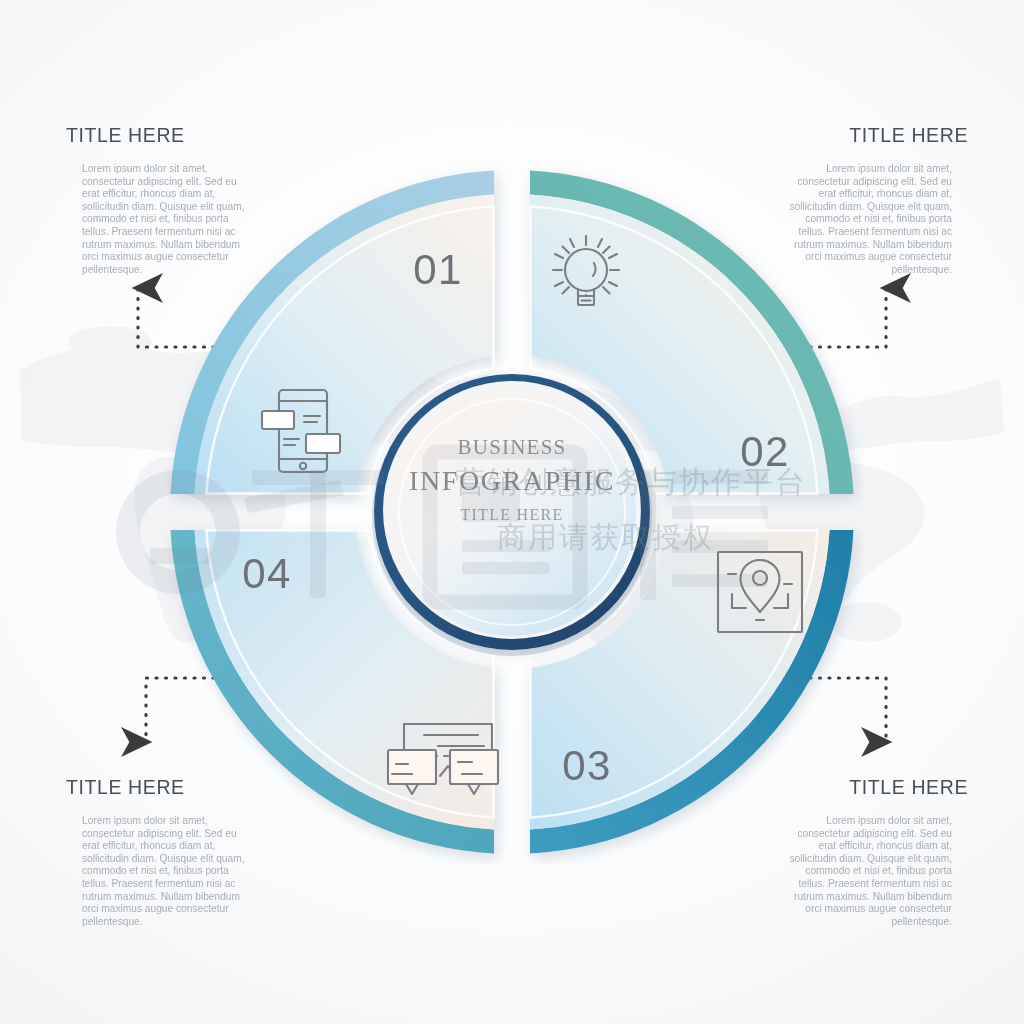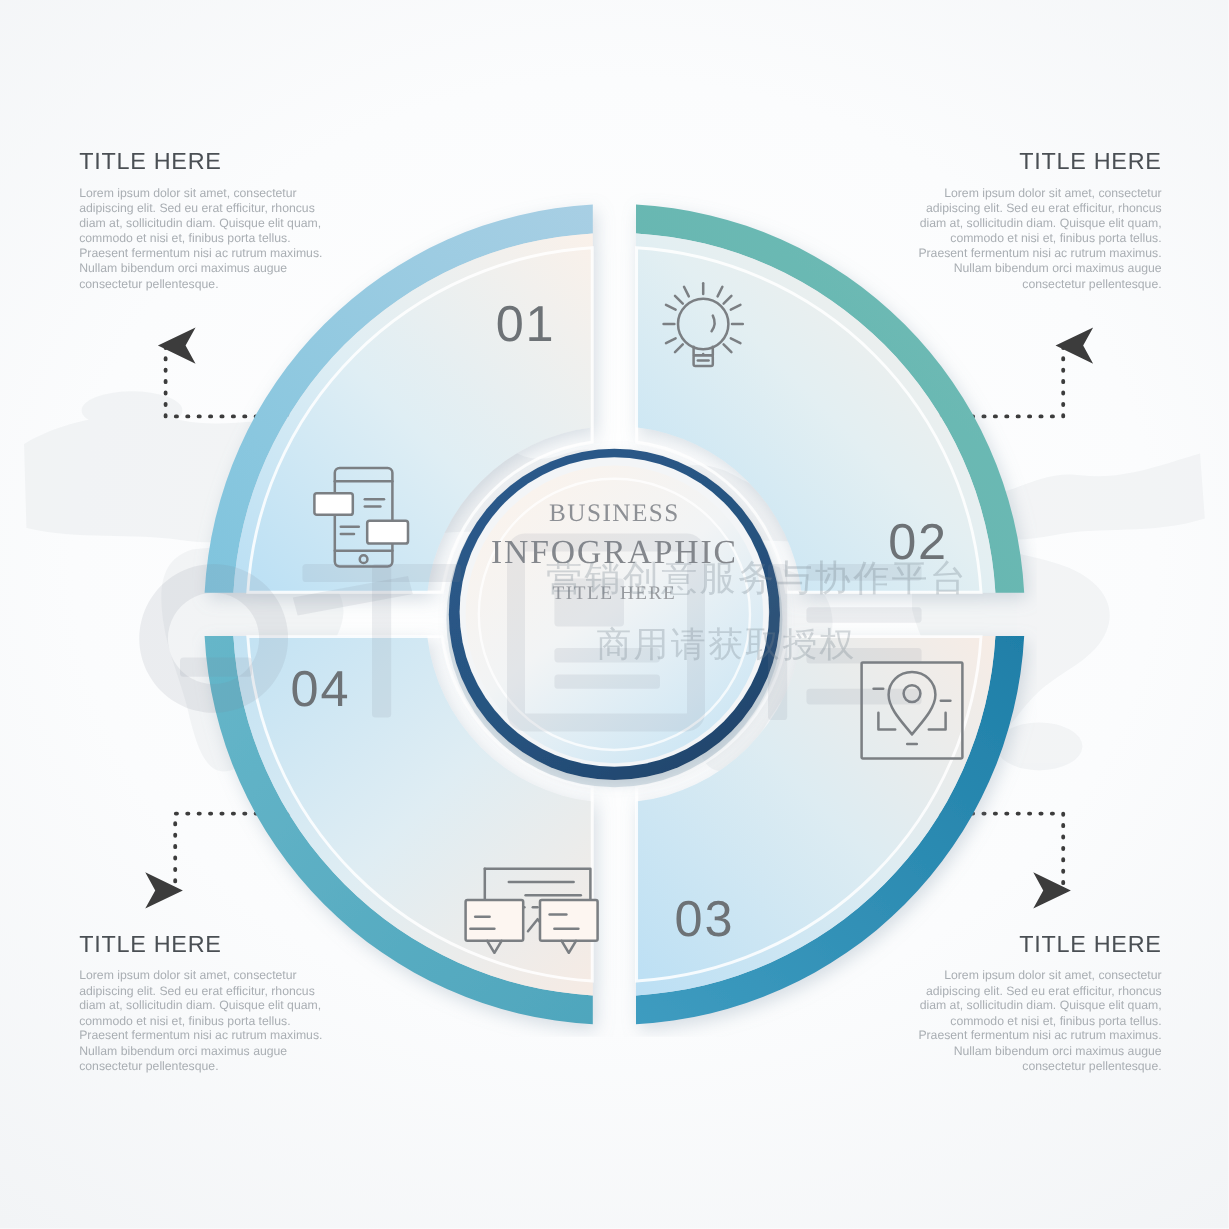--- a/index.html
+++ b/index.html
@@ -81,34 +81,34 @@
     letter-spacing: 0.6px;
     color: #4a4f54;
     margin: 0 0 9px 0;
     white-space: nowrap;
   }
   .block .body {
     font-family: "Liberation Sans", sans-serif;
     font-size: 10.2px;
     line-height: 12.6px;
     color: #a9aeb3;
-    margin: 0;
+    margin: 16px;
   }
   .block.right { text-align: right; }
   .block.right .body { text-align: right; }
 
   #blk-tl { left: 66px;  top: 124px; }
   #blk-tr { left: 763px; top: 124px; }
   #blk-bl { left: 66px;  top: 776px; }
   #blk-br { left: 763px; top: 776px; }
 
   
   .center-label {
     position: absolute;
-    left: 392px; top: 412px;
+    left: 392px; top: 432px;
     width: 240px;
     text-align: center;
     pointer-events: none;
     font-family: "Liberation Serif", serif;
     color: #8d9095;
   }
   .center-label .l1 { font-size: 21px; letter-spacing: 1.2px; line-height: 30px; }
   .center-label .l2 { font-size: 28px; letter-spacing: 1.6px; line-height: 38px; color: #84878c; }
   .center-label .l3 { font-size: 16px; letter-spacing: 1.3px; line-height: 30px; color: #9a9da1; }
 </style>

